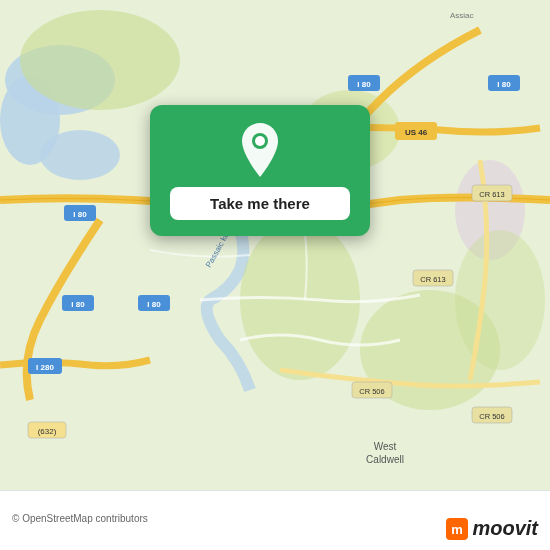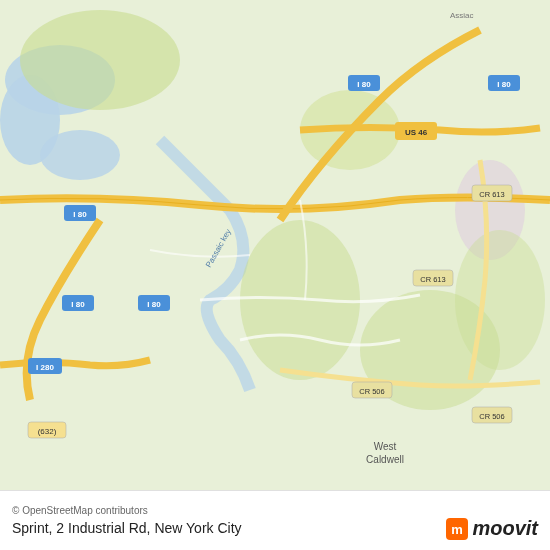--- a/index.html
+++ b/index.html
@@ -185,25 +185,34 @@
 
     <text x="210" y="268" font-size="8" fill="#5580aa" transform="rotate(-60, 210, 268)">Passaic key</text>
 
     <text x="385" y="450" text-anchor="middle" font-size="10" fill="#555">West</text>
     <text x="385" y="463" text-anchor="middle" font-size="10" fill="#555">Caldwell</text>
 
     <text x="450" y="18" font-size="8" fill="#777">Assiac</text>
   </svg>
 
   
+  <div id="popup-card">
+
+    <svg class="pin-icon" viewBox="0 0 48 54" xmlns="http://www.w3.org/2000/svg">
+      <path d="M24 0 C14 0 6 8 6 18 C6 32 24 54 24 54 C24 54 42 32 42 18 C42 8 34 0 24 0Z" fill="white" opacity="0.95"></path>
+      <circle cx="24" cy="18" r="8" fill="#2eaa5e"></circle>
+      <circle cx="24" cy="18" r="5" fill="white"></circle>
+    </svg>
+
+    <button id="take-me-there-btn">Take me there</button>
+  </div>
 </div>
 
 <div id="bottom-bar">
   <span id="osm-attribution">© OpenStreetMap contributors</span>
-  <span id="location-title">Sprint, 2 Industrial Rd, New York City</span>
 
   <div id="moovit-logo">
     <svg id="moovit-icon" viewBox="0 0 22 22" xmlns="http://www.w3.org/2000/svg">
       <rect width="22" height="22" rx="4" fill="#f60"></rect>
       <text x="11" y="16" text-anchor="middle" font-size="13" font-weight="bold" fill="white">m</text>
     </svg>
     <span id="moovit-text">moovit</span>
   </div>
 </div>
 

